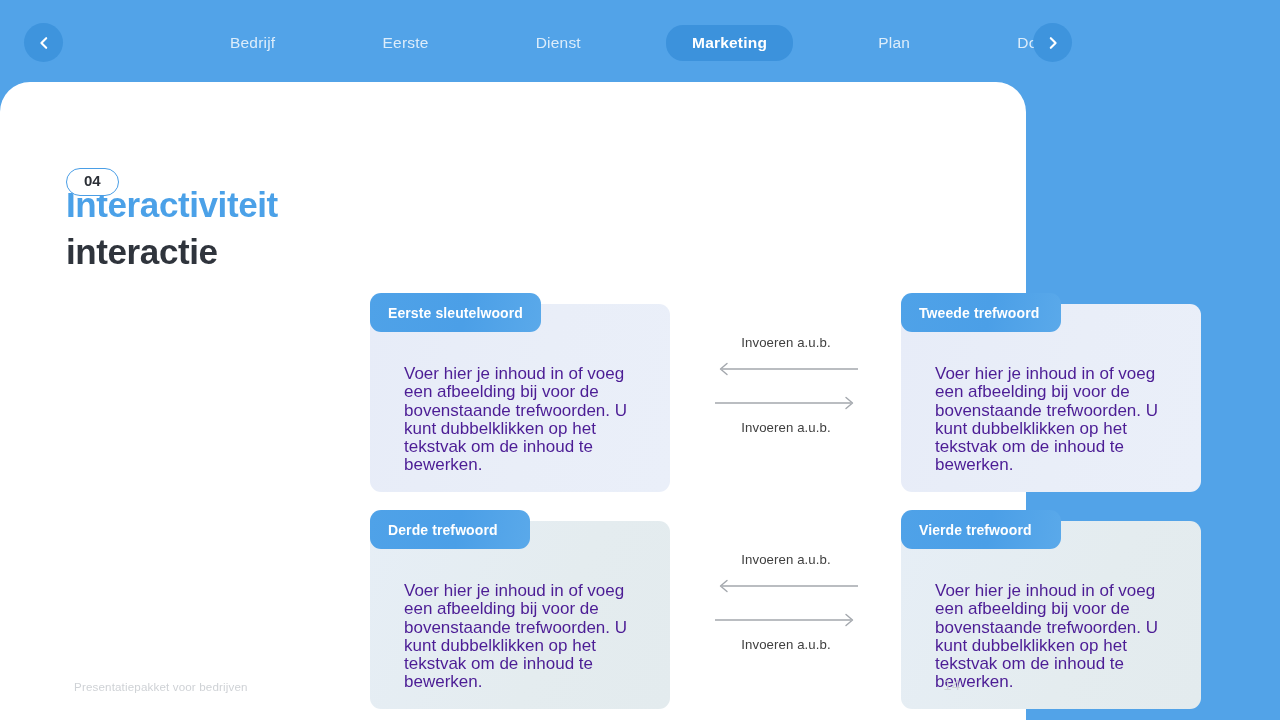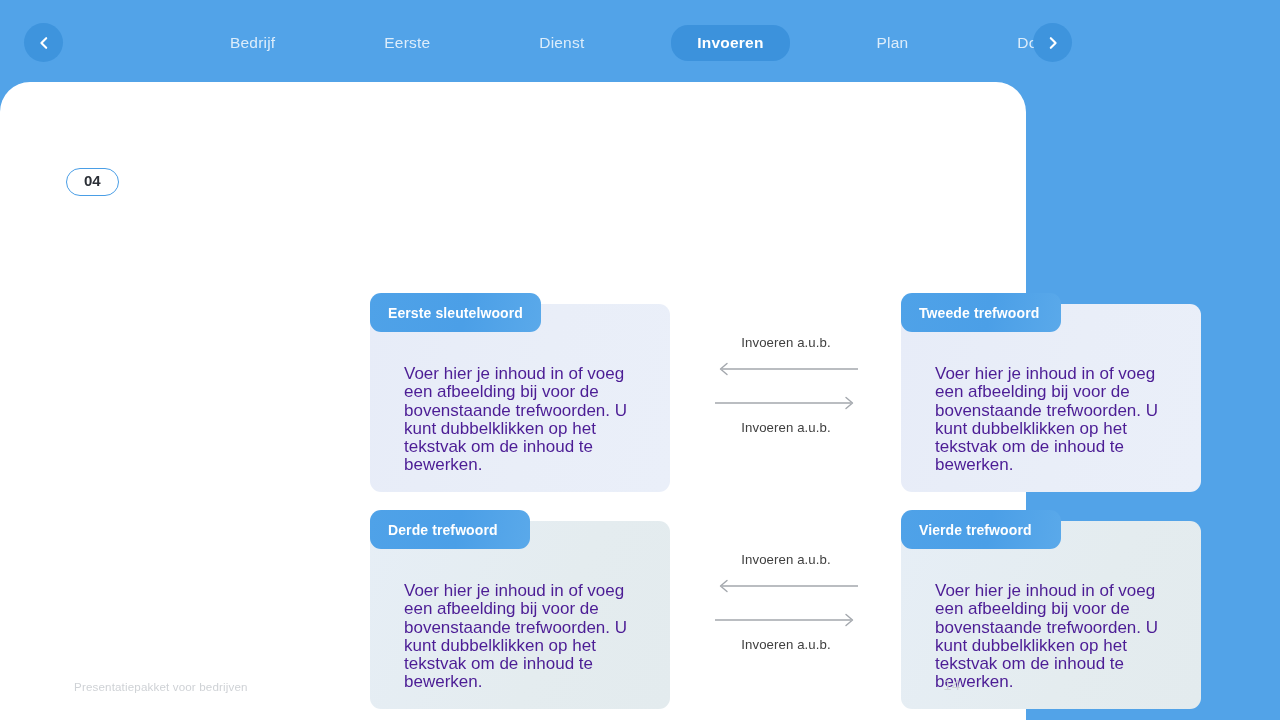--- a/index.html
+++ b/index.html
@@ -229,38 +229,40 @@
         <svg width="16" height="16" viewBox="0 0 16 16">
           <path d="M10.2 3.2 L5.4 8 L10.2 12.8" fill="none" stroke="#ffffff" stroke-width="2.1" stroke-linecap="round" stroke-linejoin="round"></path>
         </svg>
       </span>
     </div>
 
     <div class="nav-items">
       <div class="nav-item">Bedrijf</div>
       <div class="nav-item">Eerste</div>
       <div class="nav-item">Dienst</div>
-      <div class="nav-item active">Invoeren</div>
+      <div class="nav-item active">Marketing</div>
       <div class="nav-item">Plan</div>
       <div class="nav-item">Doel</div>
     </div>
 
     <div class="nav-arrow next">
       <span>
         <svg width="16" height="16" viewBox="0 0 16 16">
           <path d="M5.8 3.2 L10.6 8 L5.8 12.8" fill="none" stroke="#ffffff" stroke-width="2.1" stroke-linecap="round" stroke-linejoin="round"></path>
         </svg>
       </span>
     </div>
   </div>
 
   <div class="panel">
 
     <div class="heading-block">
       <div class="badge">04</div>
+      <div class="title-primary">Interactiviteit</div>
+      <div class="title-secondary">interactie</div>
     </div>
 
     <div class="card c1">
       <div class="card-body tone-violet"></div>
       <div class="card-tab">Eerste sleutelwoord</div>
       <div class="card-text">Voer hier je inhoud in of voeg een afbeelding bij voor de bovenstaande trefwoorden. U kunt dubbelklikken op het tekstvak om de inhoud te bewerken.</div>
     </div>
 
     <div class="card c2">
       <div class="card-body tone-violet"></div>

